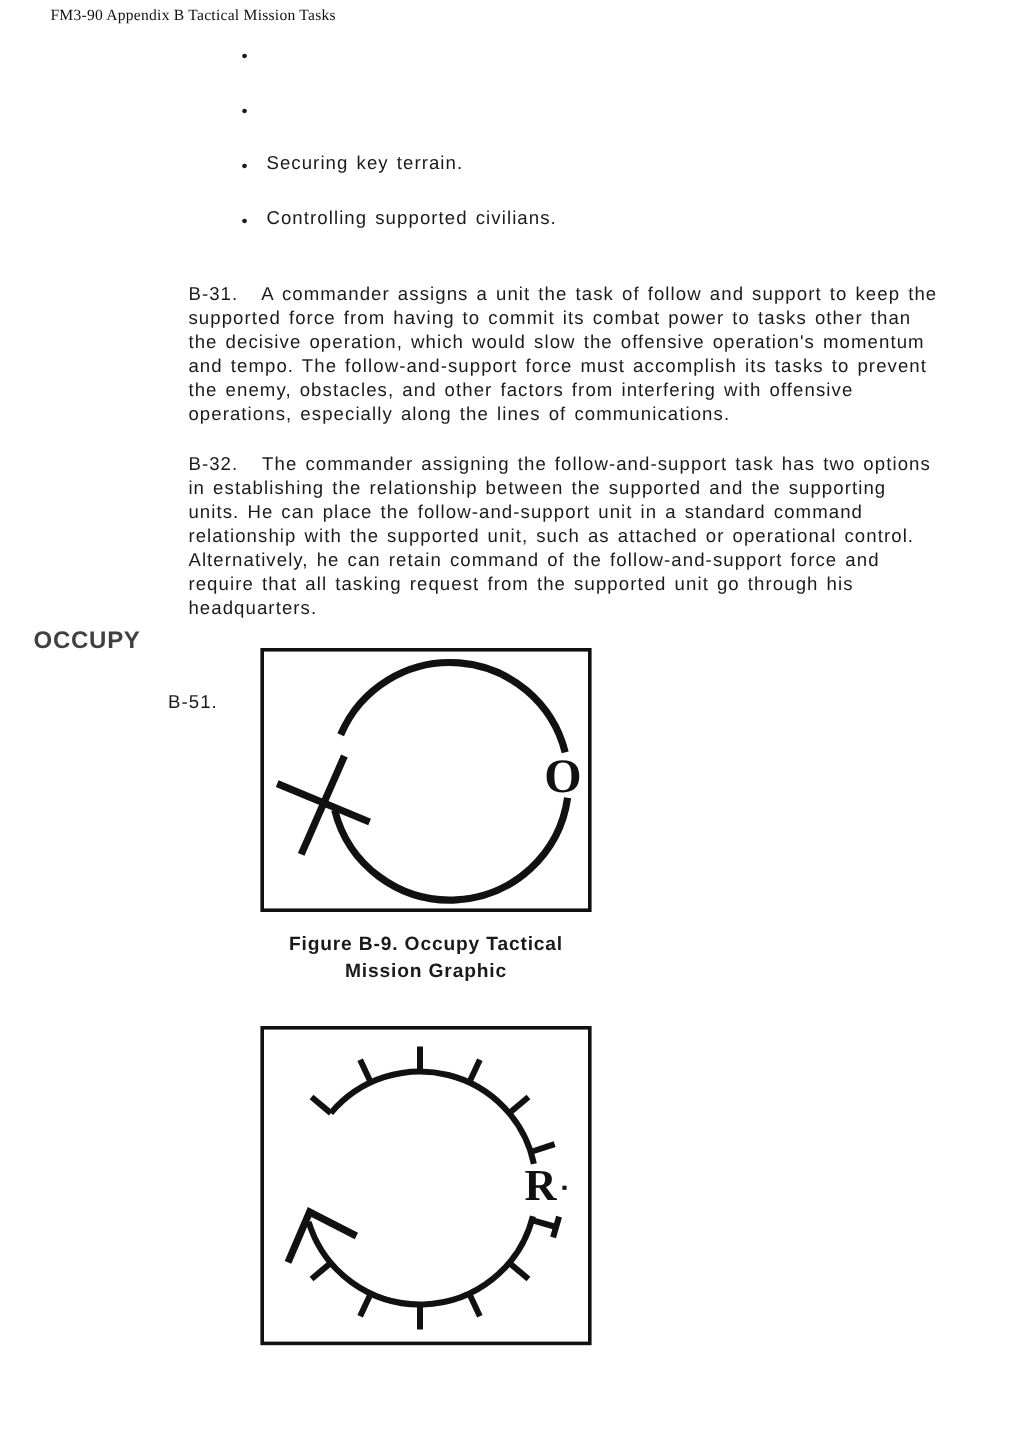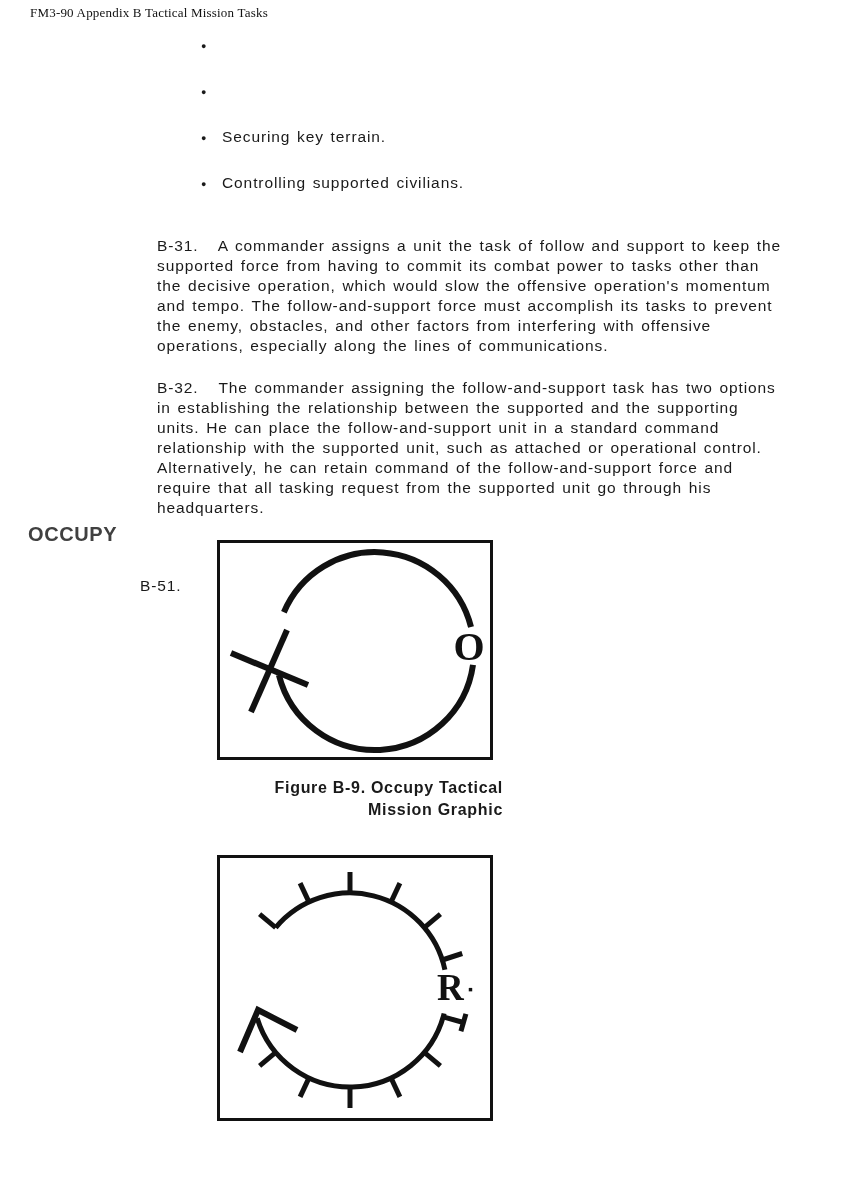--- a/index.html
+++ b/index.html
@@ -6,21 +6,21 @@
   .page{
     position:relative;
     width:846px;height:1197px;
     background:#ffffff;
     font-family:"Liberation Sans","DejaVu Sans",sans-serif;
     color:#1a1a1a;
     overflow:hidden;
     margin:0 auto;
   }
   .doc-header{
-    position:absolute;left:30px;top:5px;
+    position:absolute;left:42px;top:5px;
     font-family:"Liberation Serif","DejaVu Serif",serif;
     font-size:13px;letter-spacing:0.2px;color:#111;
   }
   .bullets{
     position:absolute;left:201px;top:36px;
     list-style:none;margin:0;padding:0;
   }
   .bullets li{
     display:flex;align-items:baseline;
     height:20px;margin-bottom:26px;
@@ -53,21 +53,21 @@
   .figbox{
     position:absolute;
     border:3px solid #111;
     background:#fff;
   }
   .figbox svg{display:block;}
   .fig-occupy{left:217px;top:540px;width:270px;height:214px;}
   .fig-retain{left:217px;top:855px;width:270px;height:260px;}
   .fig-caption{
     position:absolute;left:207px;top:777px;width:296px;
-    text-align:right;
+    text-align:center;
     font-size:16px;font-weight:bold;letter-spacing:0.7px;
     line-height:22px;
     white-space:pre-line;
   }
   .sym-letter{
     font-family:"Liberation Serif","DejaVu Serif",serif;
     font-weight:bold;
   }
 </style>
 </head>

